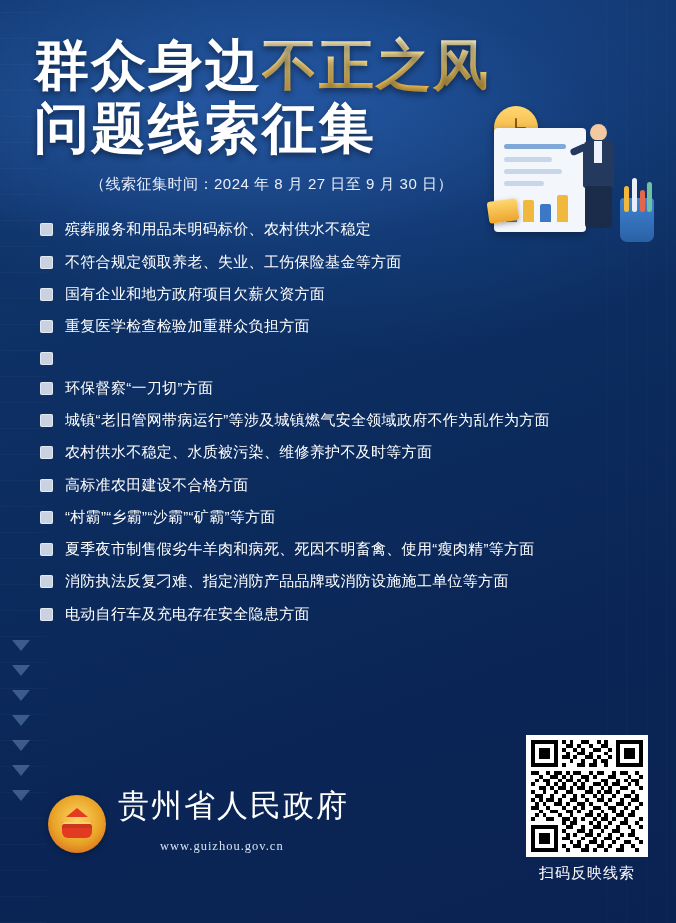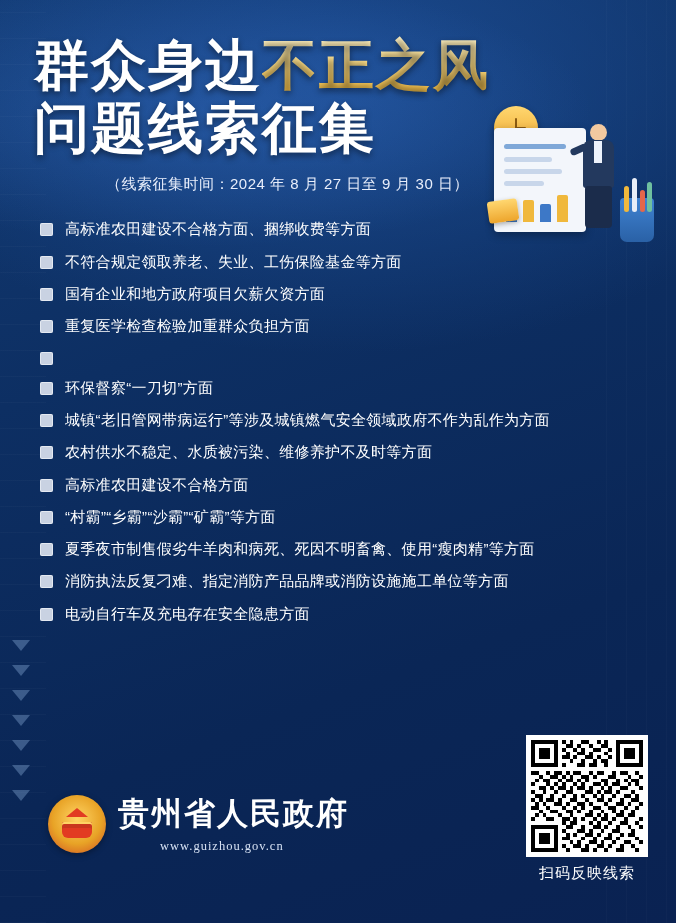--- a/index.html
+++ b/index.html
@@ -72,21 +72,21 @@
     color: #ffffff;
   }
   .t-gold {
     background: linear-gradient(180deg, #fff6d0 0%, #ffe08a 45%, #f0b83c 100%);
     -webkit-background-clip: text;
     background-clip: text;
     color: transparent;
   }
   .subtitle {
     margin-top: 16px;
-    margin-left: 72px;
+    margin-left: 56px;
     font-size: 15px;
     color: #e8eefb;
     letter-spacing: 0.5px;
   }
   
   .illus {
     position: absolute;
     right: 18px;
     top: 106px;
     width: 170px;
@@ -261,23 +261,23 @@
     position: absolute;
     left: 50%; top: 27px;
     transform: translateX(-50%);
     width: 30px; height: 16px;
     background: #e23b22;
     border-radius: 2px 2px 6px 6px;
     box-shadow: inset 0 2px 0 #ffd464, inset 0 6px 0 #c9371e;
   }
   .gov-name {
     position: absolute;
-    left: 118px; top: 20px;
+    left: 118px; top: 12px;
     font-size: 31px;
-    font-weight: bold;
+    font-weight: normal;
     color: #ffffff;
     letter-spacing: 2px;
   }
   .gov-url {
     position: absolute;
     left: 160px; top: 66px;
     font-size: 12.5px;
     color: #d7e2f4;
     letter-spacing: 1px;
     font-family: "Liberation Serif", serif;
@@ -354,21 +354,21 @@
         <i></i>
         <i></i>
         <i></i>
       </div>
     </div>
   </div>
 
   <div class="list">
     <div class="item">
         <span class="bullet"></span>
-        <span class="item-text">高标准农田建设不合格方面、捆绑收费等方面</span>
+        <span class="item-text">殡葬服务和用品未明码标价、农村供水不稳定</span>
       </div>
     <div class="item">
         <span class="bullet"></span>
         <span class="item-text">不符合规定领取养老、失业、工伤保险基金等方面</span>
       </div>
     <div class="item">
         <span class="bullet"></span>
         <span class="item-text">国有企业和地方政府项目欠薪欠资方面</span>
       </div>
     <div class="item">

